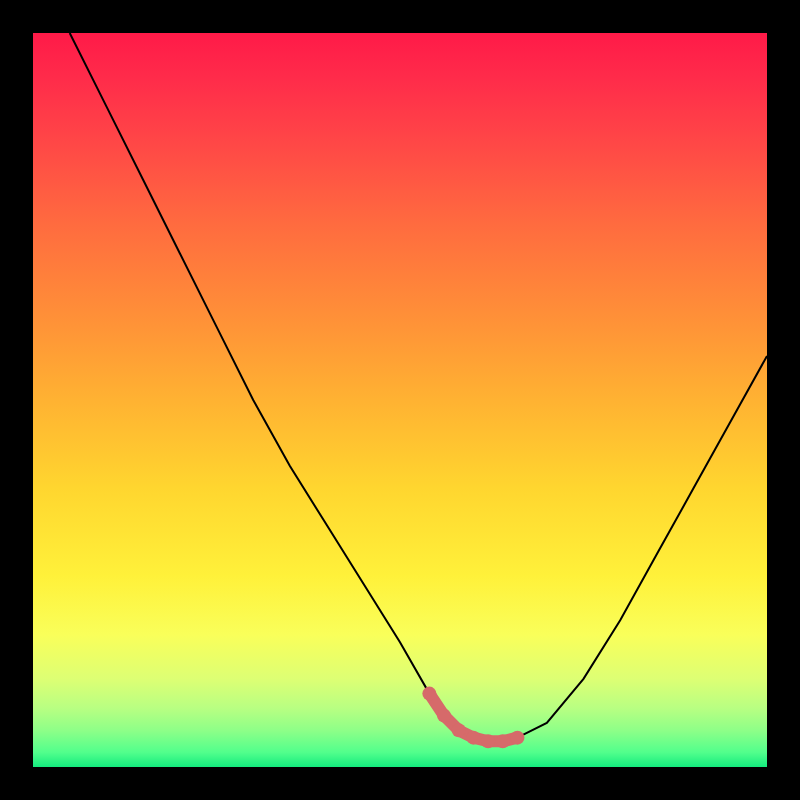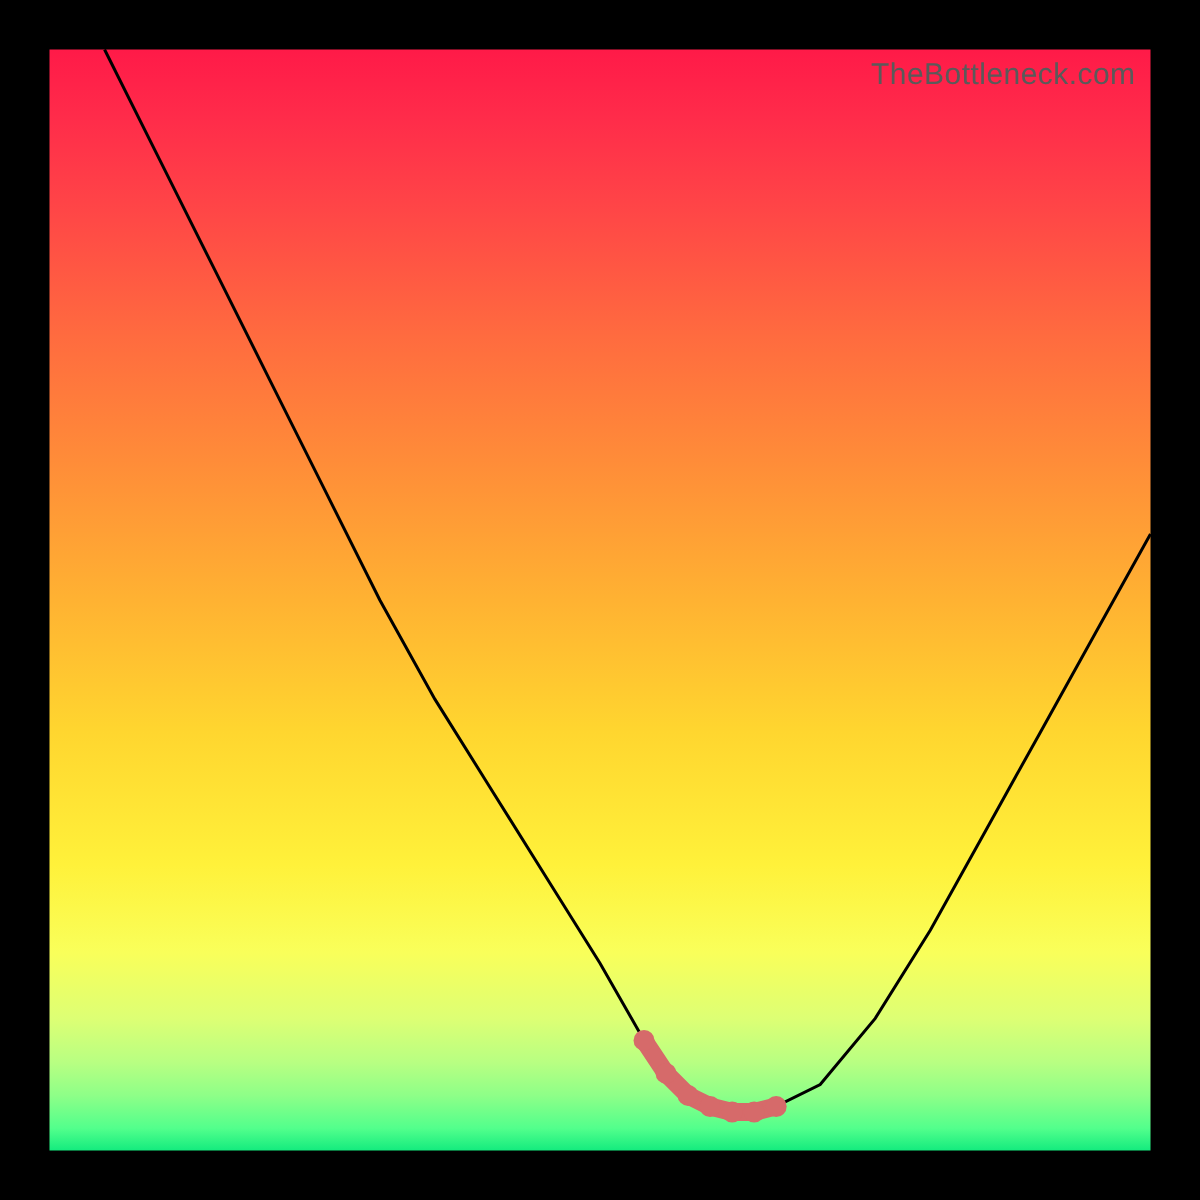--- a/index.html
+++ b/index.html
@@ -59,21 +59,20 @@
     width: 734px;
     height: 734px;
     overflow: visible;
   }
 </style>
 </head>
 <body>
 
 <div class="frame">
   <div class="plot-area">
-    <span class="watermark">TheBottleneck.com</span>
     <svg class="curve" viewBox="0 0 734 734" preserveAspectRatio="none">
       <path id="curve-path" fill="none" stroke-width="2" d="M36.7 0.0 L73.4 73.4 L110.1 146.8 L146.8 220.2 L183.5 293.6 L220.2 367.0 L256.9 433.1 L293.6 491.8 L330.3 550.5 L367.0 609.2 L396.4 660.6 L411.0 682.6 L425.7 697.3 L440.4 704.6 L455.1 708.3 L469.8 708.3 L484.4 704.6 L513.8 690.0 L550.5 645.9 L587.2 587.2 L623.9 521.1 L660.6 455.1 L697.3 389.0 L734.0 323.0" stroke="#000000"></path>
       <g id="marker-group">
           <path d="M396.4 660.6 L411.0 682.6 L425.7 697.3 L440.4 704.6 L455.1 708.3 L469.8 708.3 L484.4 704.6" fill="none" stroke="#d66a6a" stroke-width="12" stroke-linecap="round" stroke-linejoin="round"></path>
           <circle cx="396.36" cy="660.6" r="7" fill="#d66a6a"></circle>
           <circle cx="411.04" cy="682.62" r="7" fill="#d66a6a"></circle>
           <circle cx="425.71999999999997" cy="697.3" r="7" fill="#d66a6a"></circle>
           <circle cx="440.4" cy="704.64" r="7" fill="#d66a6a"></circle>
           <circle cx="455.08" cy="708.31" r="7" fill="#d66a6a"></circle>
           <circle cx="469.76" cy="708.31" r="7" fill="#d66a6a"></circle>

